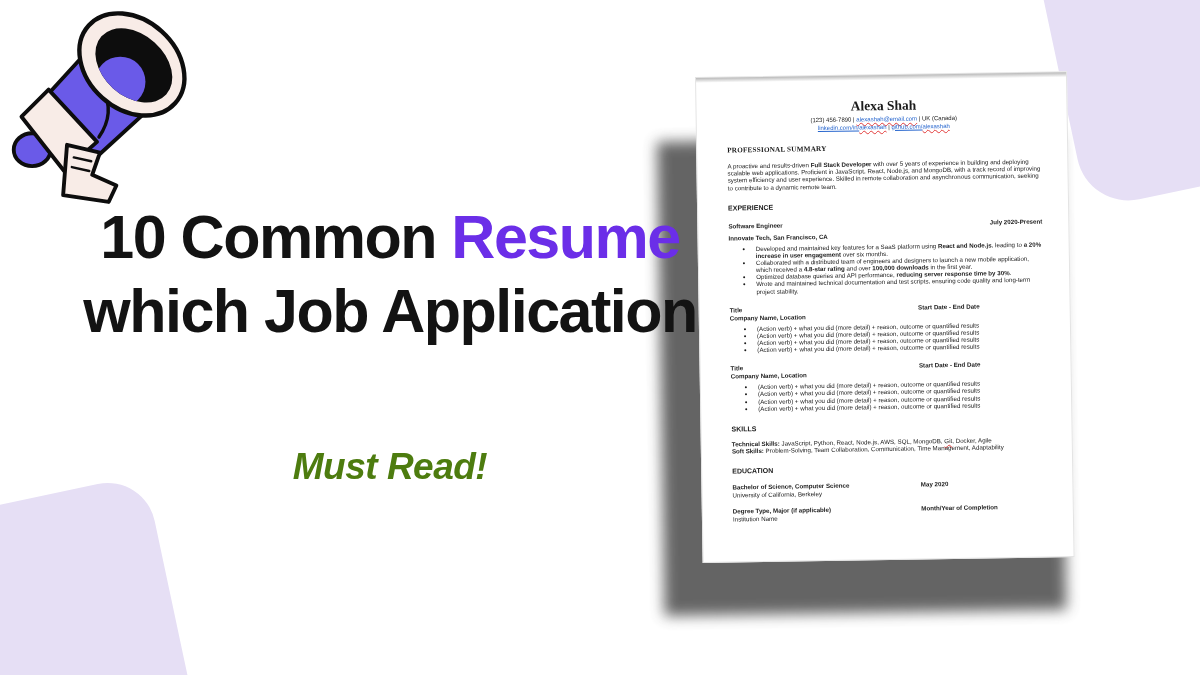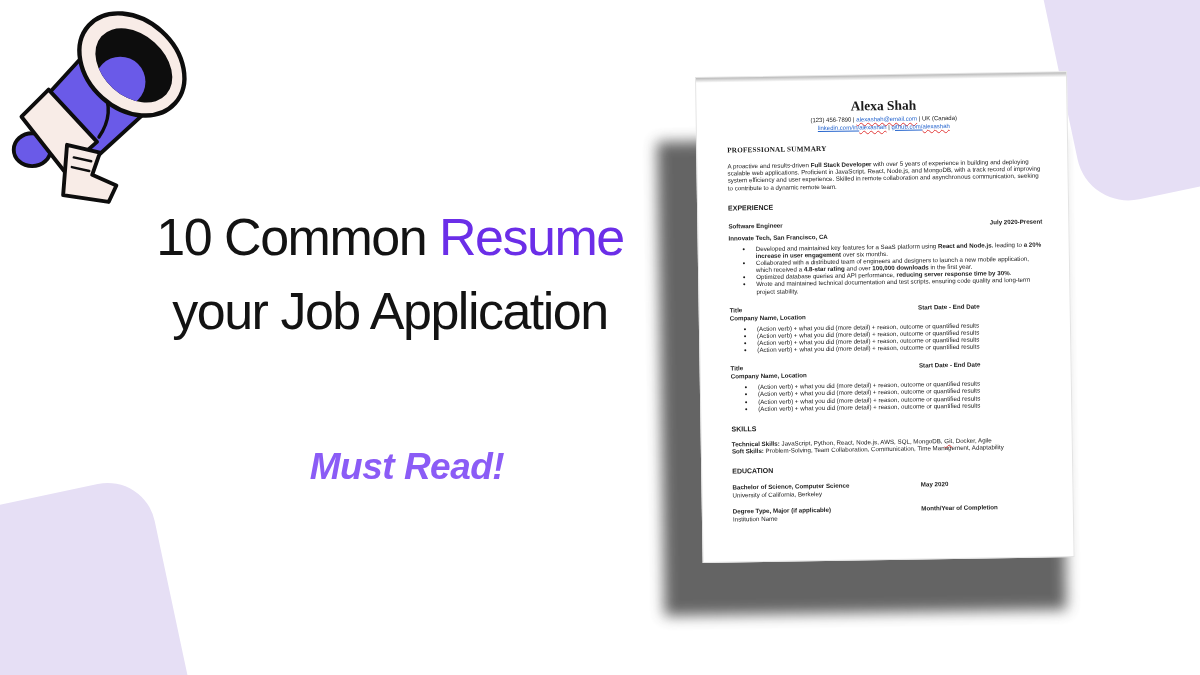--- a/index.html
+++ b/index.html
@@ -9,28 +9,28 @@
   }
   
   .shape{position:absolute;background:#E6DFF5;border-radius:52px;z-index:0;}
   .shape-tr{left:1040px;top:-250px;width:430px;height:420px;transform:rotate(-12deg);}
   .shape-bl{left:-150px;top:505px;width:340px;height:400px;transform:rotate(-12deg);border-radius:48px;}
   
   .megaphone{position:absolute;left:6px;top:2px;width:184px;height:213px;z-index:3;}
   
   .headline{
     position:absolute;left:40px;top:200px;width:700px;z-index:3;
-    text-align:center;font-weight:normal;color:#131313;
-    font-size:52px;line-height:74px;letter-spacing:-1.5px;
+    text-align:center;font-weight:bold;color:#131313;
+    font-size:61px;line-height:74px;letter-spacing:-1.5px;
   }
   .headline .accent{color:#6B2EE8;}
   .tagline{
-    position:absolute;left:57px;top:446px;width:700px;z-index:3;
+    position:absolute;left:40px;top:446px;width:700px;z-index:3;
     text-align:center;font-weight:bold;font-style:italic;
-    font-size:37px;color:#8b5cf6;letter-spacing:-0.5px;
+    font-size:37px;color:#4d7c0f;letter-spacing:-0.5px;
   }
   
   .paper-shadow{
     position:absolute;left:657px;top:142px;width:402px;height:474px;
     background:#4a4a4a;opacity:.85;filter:blur(7px);
     transform:rotate(-0.9deg);transform-origin:top left;z-index:1;
   }
   
   .paper{
     position:absolute;left:695px;top:77px;width:372px;height:486px;
@@ -91,21 +91,21 @@
   <circle cx="118" cy="80" r="26" fill="#6A5AE8" clip-path="url(#hornClip)"></circle>
 
   <path d="M16 116 L44 88 L94 142 L60 172 Z" fill="#F8ECE7" stroke="#0d0d0d" stroke-width="4" stroke-linejoin="round"></path>
 
   <path d="M63 145 L97 153 L89 176 L114 187 L106 204 L59 197 Z" fill="#F8ECE7" stroke="#0d0d0d" stroke-width="4" stroke-linejoin="round"></path>
   <path d="M70 158 L88 162 M68 168 L86 172" stroke="#0d0d0d" stroke-width="2.5" stroke-linecap="round"></path>
 </svg>
 
 <div class="headline">
   <div><span>10 Common </span><span class="accent">Resume</span></div>
-  <div>your Job Application</div>
+  <div>which Job Application</div>
 </div>
 <div class="tagline">Must Read!</div>
 
 <div class="paper-shadow"></div>
 
 <div class="paper">
   <div class="r-name serif">Alexa Shah</div>
   <div class="r-contact"><span>(123) 456-7890 | </span><span class="lk sp">alexashah@email.com</span><span> | UK (Canada)</span></div>
   <div class="r-contact"><span class="lk">linkedin.com/in/</span><span class="lk sp">alexashah</span><span> | </span><span class="lk">github.com/</span><span class="lk sp">alexashah</span></div>
 

